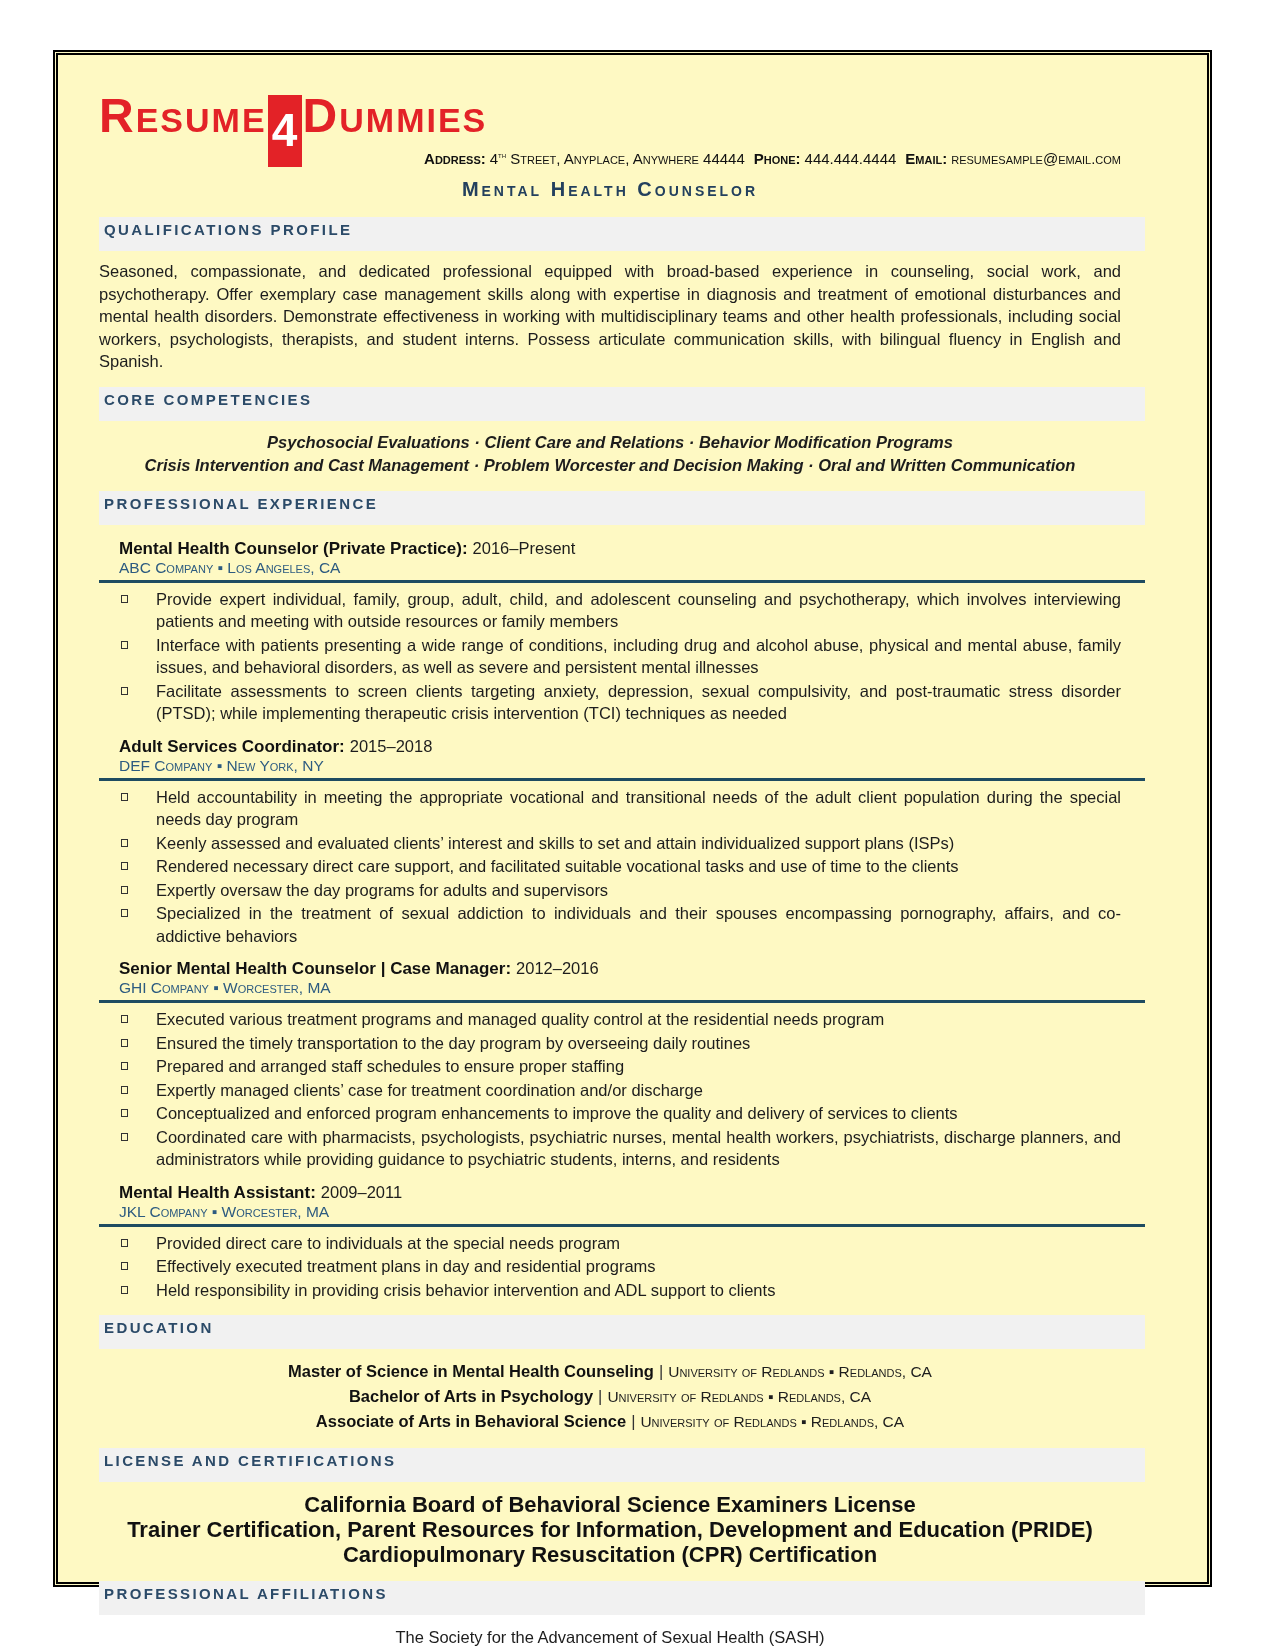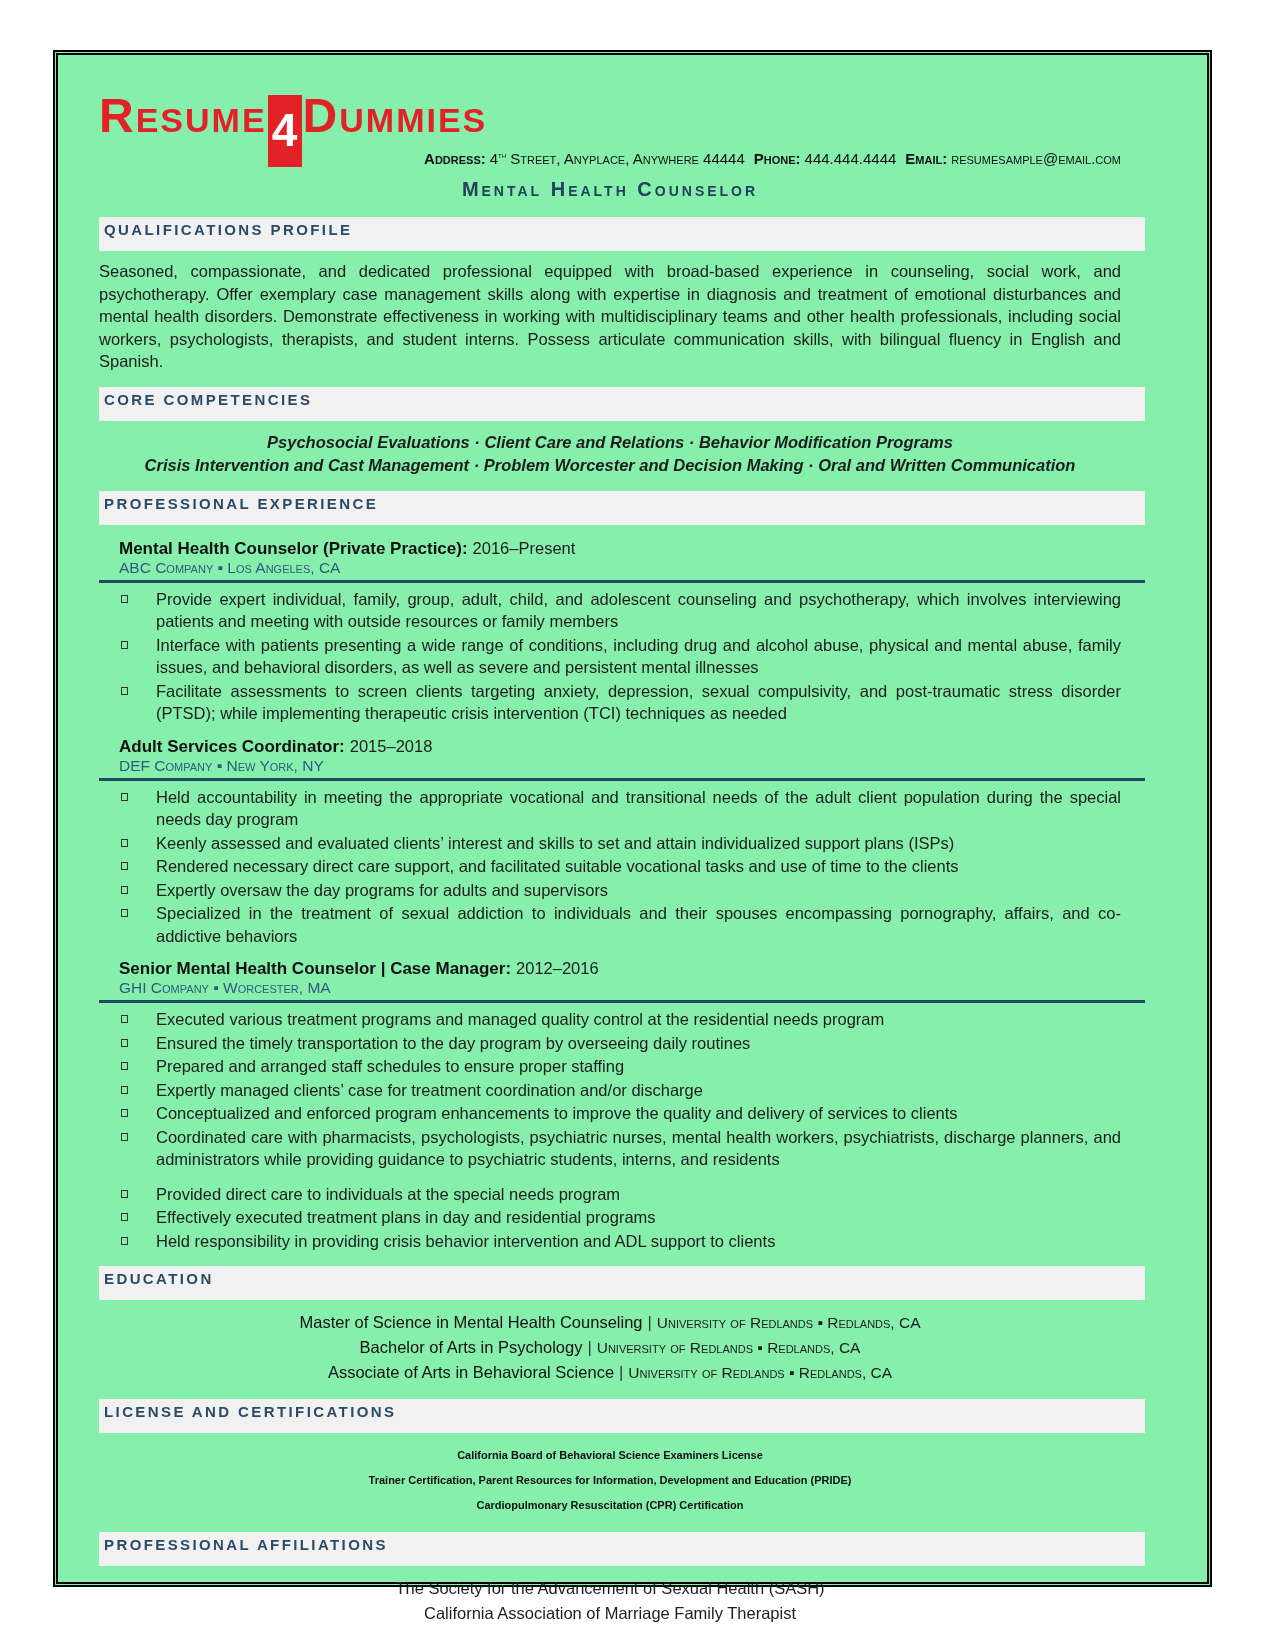--- a/index.html
+++ b/index.html
@@ -8,21 +8,21 @@
     background: #ffffff;
     font-family: "Liberation Sans", sans-serif;
     color: #1d1d1d;
     overflow: hidden;
   }
   .frame {
     position: absolute;
     left: 53px; top: 50px;
     width: 1159px; height: 1537px;
     border: 5px double #000;
-    background: #86efac;
+    background: #fef9c3;
     box-sizing: border-box;
   }
   .content {
     position: absolute;
     left: 41px; top: 19px;
     width: 1046px;
   }
 
   
   .logo { height: 56px; margin-top: 14px; white-space: nowrap; }
@@ -138,25 +138,25 @@
   .sq {
     position: absolute;
     left: 22px; top: 7px;
     width: 5px; height: 6px;
     border: 1px solid #333;
   }
 
   
   .center-lines { margin: 10px 24px 0 0; text-align: center; }
   .edu-line { font-size: 16.5px; line-height: 25px; }
-  .edu-degree { font-weight: normal; color: #111; }
+  .edu-degree { font-weight: bold; color: #111; }
   .edu-sep { margin: 0 5px; font-weight: normal; color: #333; }
   .sc { font-variant: small-caps; }
   .edu-school { font-size: 15.5px; color: #1d1d1d; }
-  .cert-line { font-size: 11px; font-weight: bold; line-height: 25px; color: #111; }
+  .cert-line { font-size: 22px; font-weight: bold; line-height: 25px; color: #111; }
   .affil-line { font-size: 16.5px; line-height: 25px; }
 </style>
 </head>
 <body>
 
 <div class="frame">
   <div class="content">
 
     <div class="logo">
       <span class="logo-word">Resume</span><span class="logo-four">4</span><span class="logo-word">Dummies</span>
@@ -220,20 +220,26 @@
         <li><span class="sq"></span><span>Executed various treatment programs and managed quality control at the residential needs program</span></li>
         <li><span class="sq"></span><span>Ensured the timely transportation to the day program by overseeing daily routines</span></li>
         <li><span class="sq"></span><span>Prepared and arranged staff schedules to ensure proper staffing</span></li>
         <li><span class="sq"></span><span>Expertly managed clients’ case for treatment coordination and/or discharge</span></li>
         <li><span class="sq"></span><span>Conceptualized and enforced program enhancements to improve the quality and delivery of services to clients</span></li>
         <li><span class="sq"></span><span>Coordinated care with pharmacists, psychologists, psychiatric nurses, mental health workers, psychiatrists, discharge planners, and administrators while providing guidance to psychiatric students, interns, and residents</span></li>
       </ul>
     </section>
 
     <section class="job">
+      <div class="job-header">
+        <div class="job-left">
+          <span class="job-title">Mental Health Assistant:</span><span class="job-dates">2009–2011</span>
+        </div>
+        <div class="job-company">JKL Company ▪ Worcester, MA</div>
+      </div>
       <ul class="job-bullets">
         <li><span class="sq"></span><span>Provided direct care to individuals at the special needs program</span></li>
         <li><span class="sq"></span><span>Effectively executed treatment plans in day and residential programs</span></li>
         <li><span class="sq"></span><span>Held responsibility in providing crisis behavior intervention and ADL support to clients</span></li>
       </ul>
     </section>
 
     <div class="section-bar">Education</div>
     <div class="center-lines">
       <div class="edu-line">

